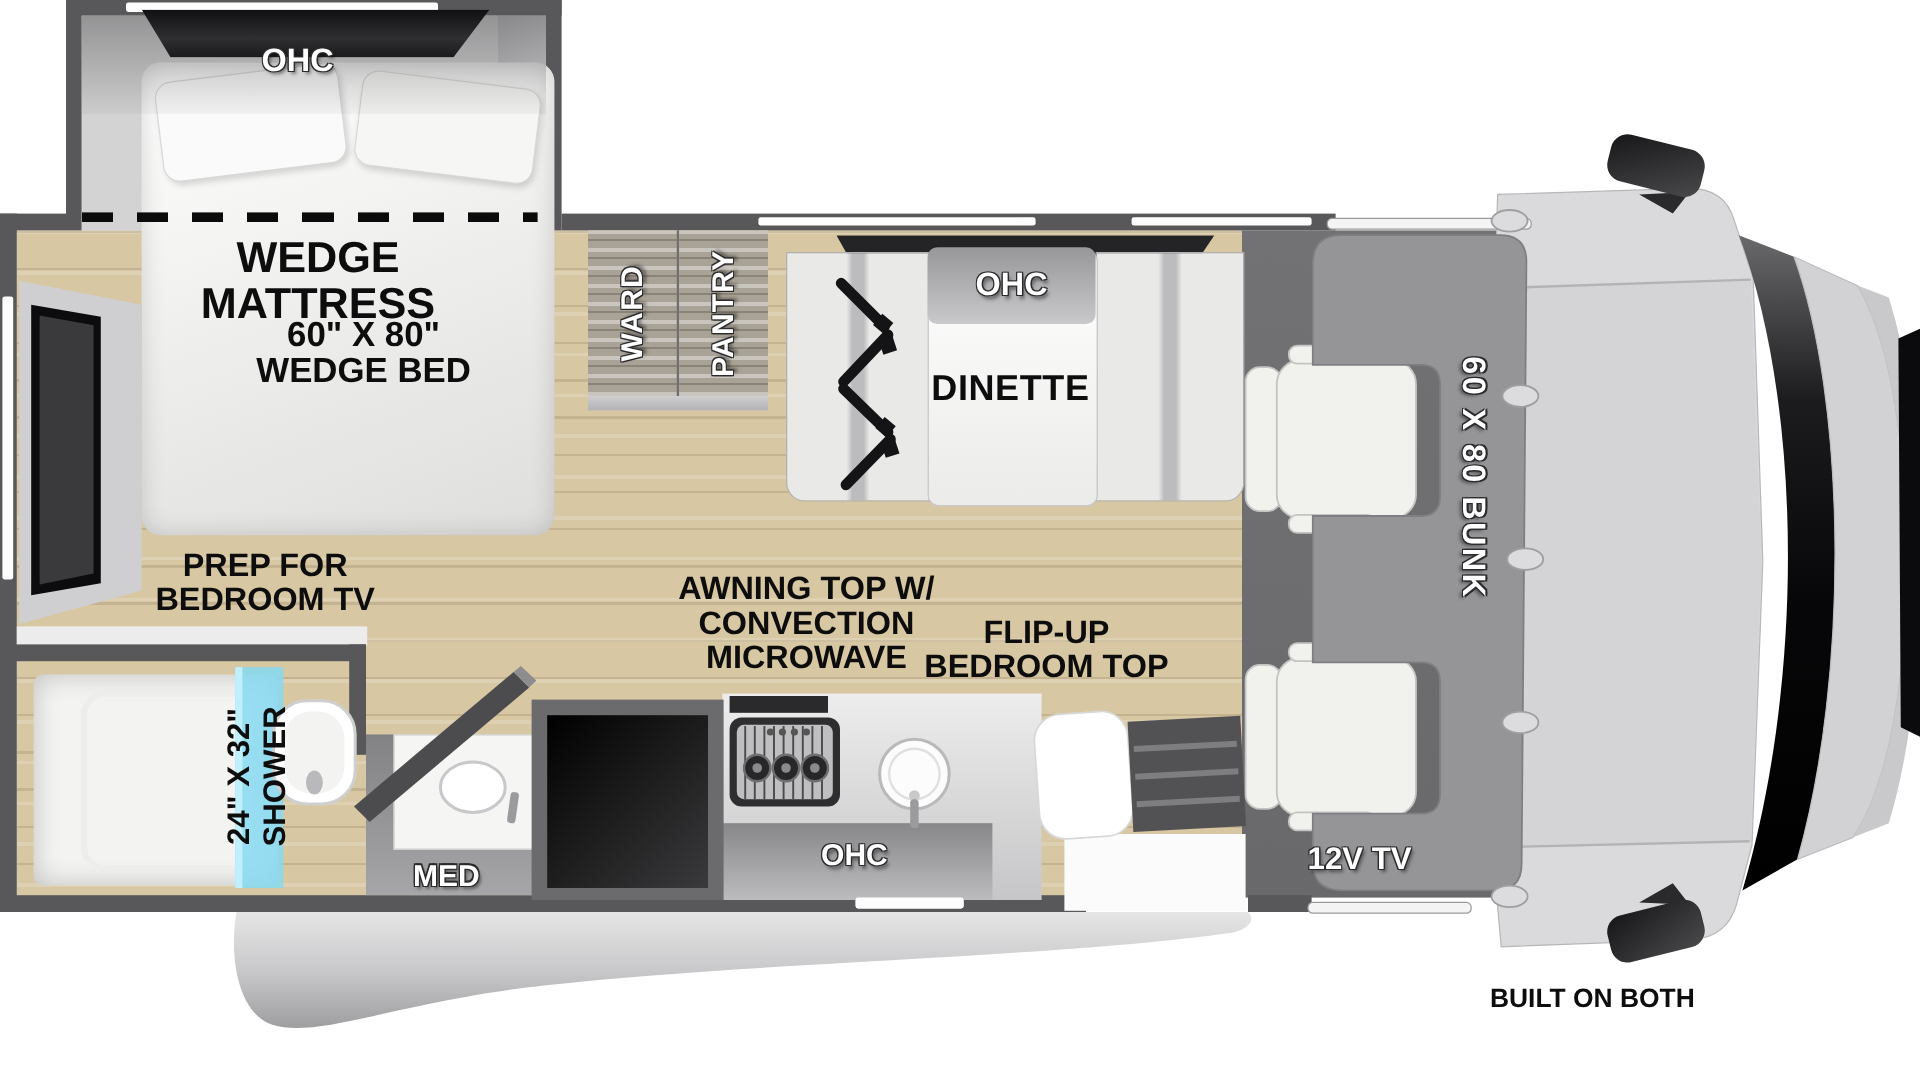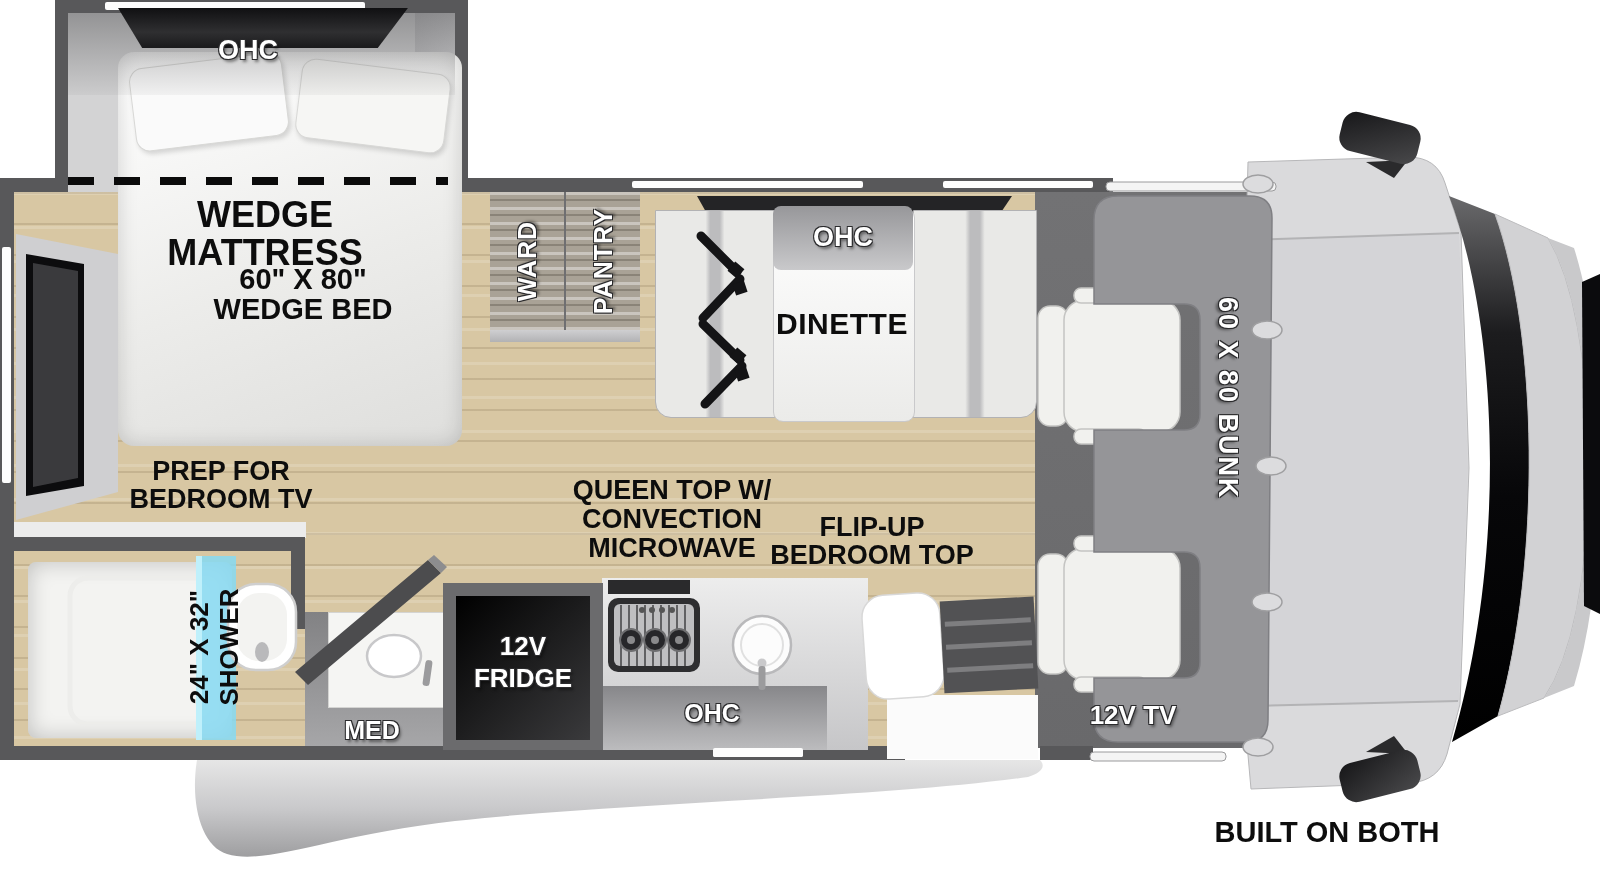--- a/index.html
+++ b/index.html
@@ -259,46 +259,42 @@
     <div class="wlab" style="position:static;font-size:25px;transform:rotate(-90deg);letter-spacing:1px;">WARD</div>
   </div>
   <div class="rotbox" style="left:528px;top:186px;width:150px;height:150px;">
     <div class="wlab" style="position:static;font-size:25px;transform:rotate(-90deg);letter-spacing:1px;">PANTRY</div>
   </div>
 
   <div class="wlab" style="left:793px;top:223px;width:100px;font-size:27px;">OHC</div>
   <div class="blab" style="left:742px;top:308px;width:200px;font-size:30px;letter-spacing:.5px;">DINETTE</div>
 
   <div class="blab" style="left:532px;top:476px;width:280px;font-size:27px;line-height:29px;">
-    <span>QUEEN TOP W/</span><br>
+    <span>AWNING TOP W/</span><br>
     <span>CONVECTION</span><br>
     <span>MICROWAVE</span>
   </div>
   <div class="blab" style="left:752px;top:513px;width:240px;font-size:27px;line-height:28px;">
     <span>FLIP-UP</span><br>
     <span>BEDROOM TOP</span>
   </div>
 
-  <div class="wlab" style="left:453px;top:630px;width:140px;font-size:26px;line-height:32px;">
-    <span>12V</span><br>
-    <span>FRIDGE</span>
-  </div>
   <div class="wlab" style="left:662px;top:700px;width:100px;font-size:25px;">OHC</div>
   <div class="wlab" style="left:322px;top:717px;width:100px;font-size:25px;">MED</div>
 
   <div class="rotbox" style="left:123px;top:557px;width:180px;height:180px;">
     <div class="blab" style="position:static;font-size:26px;line-height:30px;transform:rotate(-90deg);white-space:nowrap;">
       <span>24" X 32"</span><br>
       <span>SHOWER</span>
     </div>
   </div>
 
   <div class="rotbox" style="left:1078px;top:248px;width:300px;height:300px;">
     <div class="wlab" style="position:static;font-size:27px;letter-spacing:2px;transform:rotate(90deg);white-space:nowrap;">60 X 80 BUNK</div>
   </div>
   <div class="wlab" style="left:1063px;top:702px;width:140px;font-size:26px;">12V TV</div>
 
 
-  <div class="blab" style="left:1127px;top:817px;width:400px;font-size:29px;line-height:30px;">
+  <div class="blab" style="left:1127px;top:817px;width:400px;font-size:22px;line-height:30px;">
     <span>BUILT ON BOTH</span><br>
   </div>
 
 </div>
 
 </body></html>

